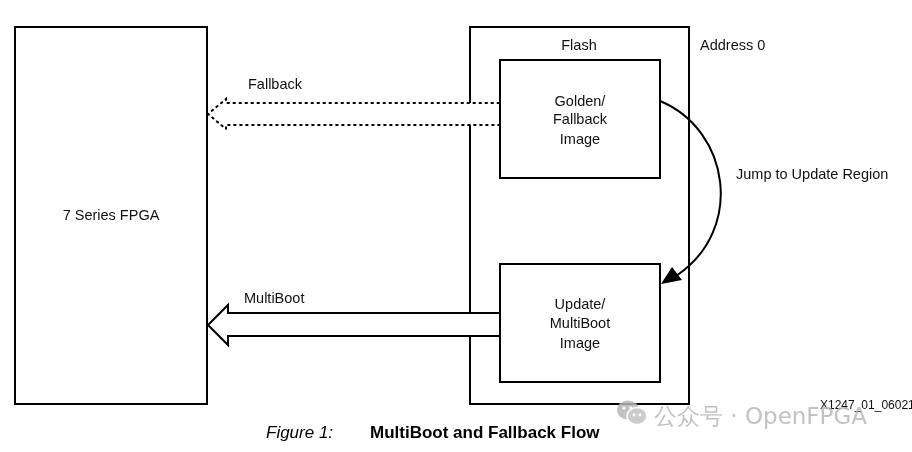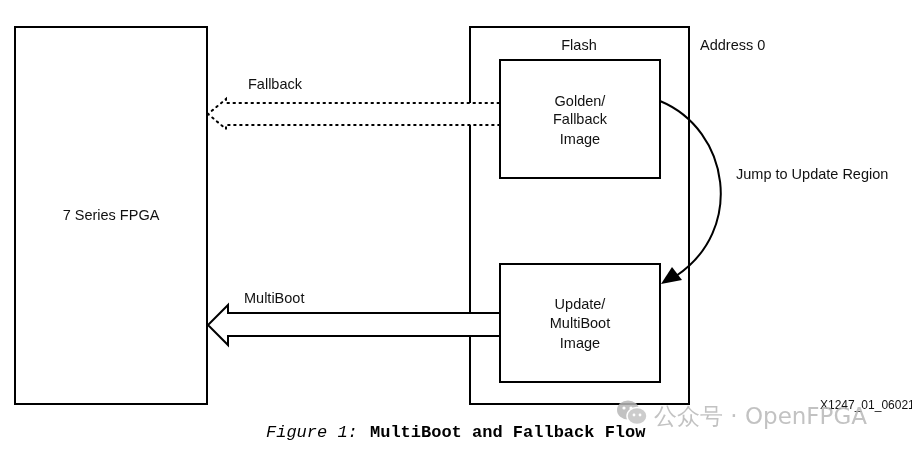--- a/index.html
+++ b/index.html
@@ -23,21 +23,21 @@
       font-family: "Liberation Sans", sans-serif;
       font-size: 14.5px;
       fill: #111111;
     }
     .caption {
       position: absolute;
       left: 266px;
       top: 420px;
       height: 26px;
       line-height: 26px;
-      font-family: Liberation Mono, monospace;
+      font-family: Liberation Sans, sans-serif;
       color: #000000;
       white-space: nowrap;
     }
     .caption .fig-num {
       font-style: italic;
       font-size: 17px;
       display: inline-block;
       width: 104px;
     }
     .caption .fig-title {

